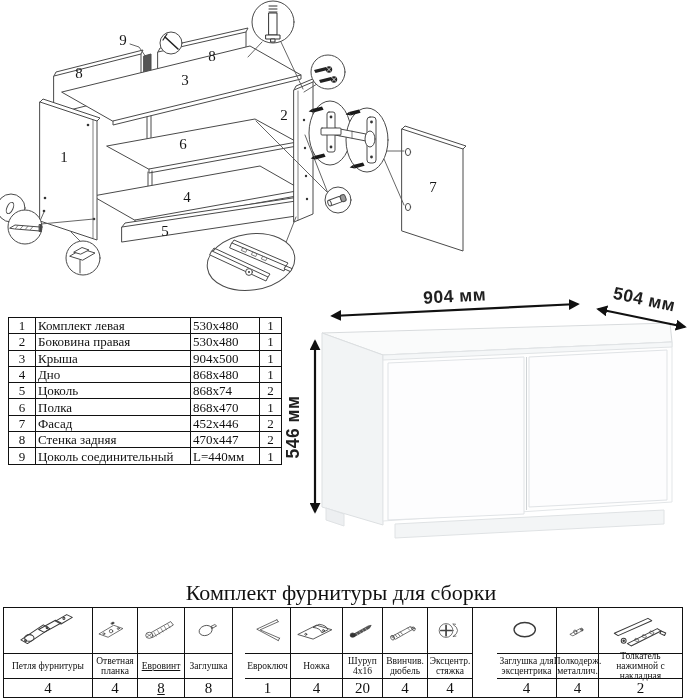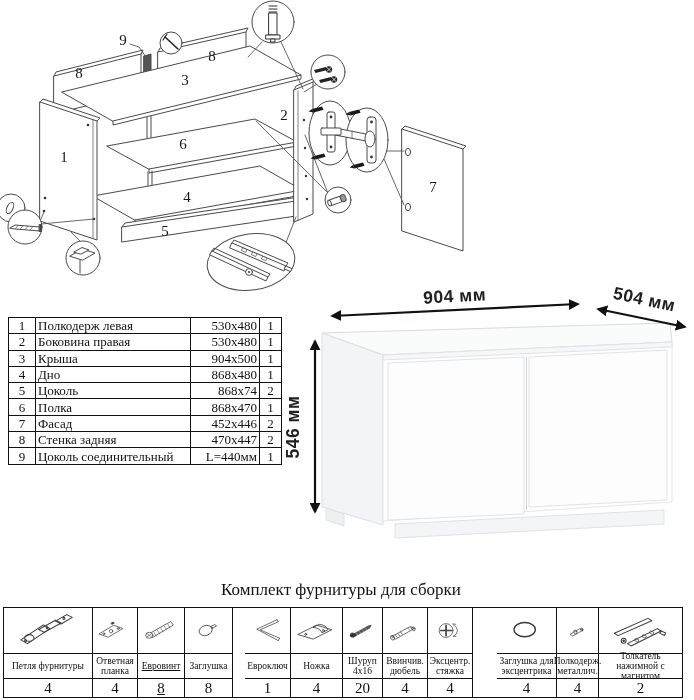--- a/index.html
+++ b/index.html
@@ -8,25 +8,25 @@
   svg.art{position:absolute;left:0;top:0;}
   .lbl{font-family:"Liberation Serif",serif;font-size:15px;fill:#161616;}
   .dim{font-family:"Liberation Sans",sans-serif;font-weight:bold;font-size:17.5px;
        fill:#202020;text-anchor:middle;letter-spacing:.5px;}
   
   table.parts{position:absolute;left:8px;top:317px;border-collapse:collapse;table-layout:fixed;}
   table.parts td{border:1.2px solid #111;height:15.3px;font-size:13px;line-height:1;
                  padding:0 2px;white-space:nowrap;overflow:hidden;}
   td.c-num{width:22px;text-align:center;}
   td.c-name{width:150px;text-align:left;padding-left:4px;}
-  td.c-size{width:64px;text-align:right;}
+  td.c-size{width:64px;text-align:left;}
   td.c-qty{width:17px;text-align:center;}
   
   .hw-title{position:absolute;top:580px;left:0;width:682px;text-align:center;
-            font-size:17px;color:#111;}
+            font-size:22px;color:#111;}
   .hw-table{position:absolute;left:3px;top:607px;display:flex;border:1.5px solid #111;
             background:#fff;box-sizing:border-box;}
   .hw-col{display:flex;flex-direction:column;border-right:1px solid #111;box-sizing:border-box;}
   .hw-col:last-child{border-right:none;}
   .hw-icon{height:46px;border-bottom:1px solid #111;display:flex;align-items:center;
            justify-content:center;padding:1px;box-sizing:border-box;}
   .hw-icon svg{width:100%;height:100%;}
   .hw-name{height:25px;border-bottom:1px solid #111;display:flex;align-items:center;
            justify-content:center;text-align:center;font-size:9.5px;line-height:1.06;
            padding:0 1px;box-sizing:border-box;}
@@ -244,21 +244,21 @@
   <text class="dim" x="455" y="302" transform="rotate(-3 455 302)">904 мм</text>
   <text class="dim" x="643" y="305" transform="rotate(12 643 305)">504 мм</text>
   <text class="dim" x="299" y="427" transform="rotate(-90 299 427)">546 мм</text>
 </svg>
 
 <table class="parts">
   <tbody>
 
       <tr>
         <td class="c-num">1</td>
-        <td class="c-name">Полкодерж левая</td>
+        <td class="c-name">Комплект левая</td>
         <td class="c-size">530x480</td>
         <td class="c-qty">1</td>
       </tr>
 
       <tr>
         <td class="c-num">2</td>
         <td class="c-name">Боковина правая</td>
         <td class="c-size">530x480</td>
         <td class="c-qty">1</td>
       </tr>
@@ -487,18 +487,18 @@
             <g fill="none" stroke="#3a3a3a" stroke-width="1.1" stroke-linejoin="round" stroke-linecap="round">
               <path d="M4 26 L40 10 44 12.5 8 28.5 Z"></path>
               <path d="M18 37 L50 21 54 23.5 22 39.5 Z"></path>
               <path d="M27 31.5 l3.4 1.6 -1.2 2.2 -3.4 -1.6 z M35 27.5 l3.4 1.6 -1.2 2.2 -3.4 -1.6 z M43 23.5 l3.4 1.6 -1.2 2.2 -3.4 -1.6 z" stroke-width=".7"></path>
               <path d="M54 23.5 l5 2.2 -1.3 2.6 -5 -2.2 z"></path>
               <circle cx="14" cy="34" r="2.6"></circle>
               <circle cx="14" cy="34" r=".8" fill="#333"></circle>
             </g>
           </svg>
         </div>
-      <div class="hw-name">Толкатель нажимной с магнитом</div>
+      <div class="hw-name">Толкатель нажимной с накладная</div>
       <div class="hw-qty">2</div>
     </div>
   </div>
 
 </div>
 
 </body></html>

